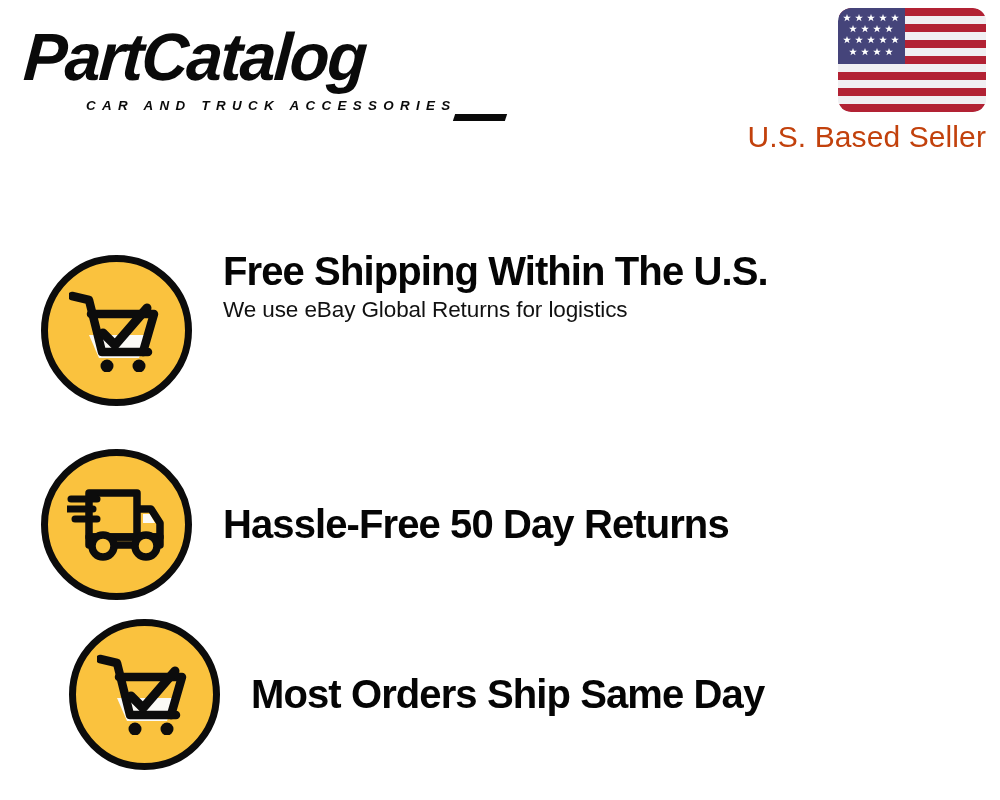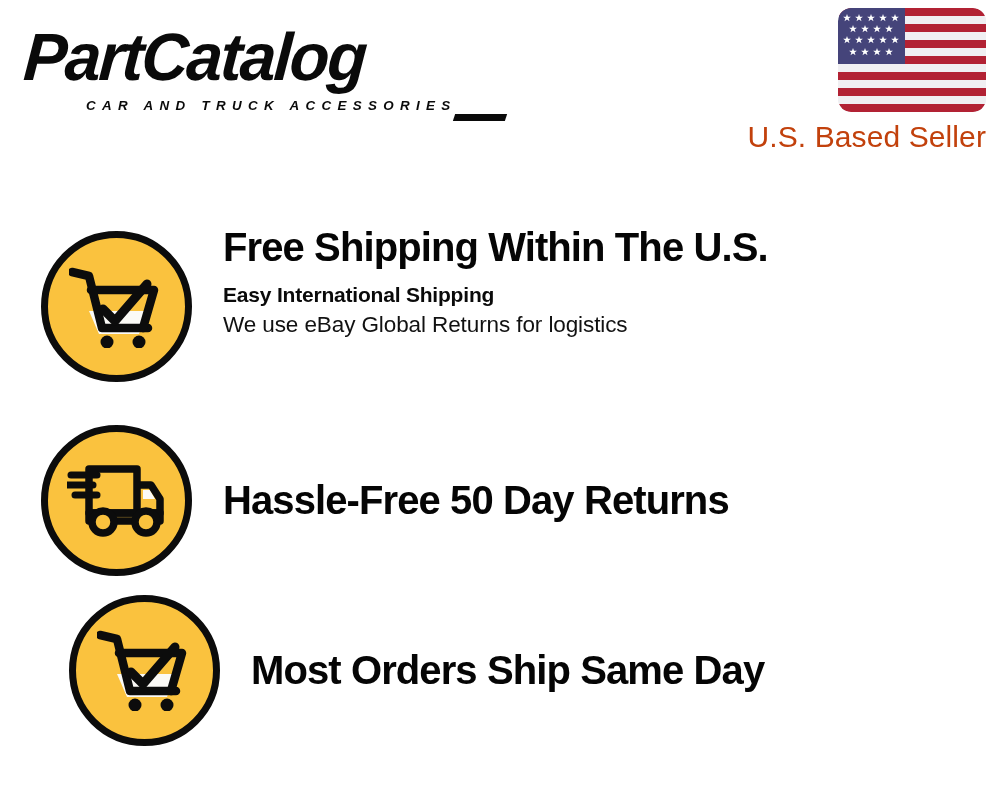--- a/index.html
+++ b/index.html
@@ -102,21 +102,21 @@
     letter-spacing: 0.1px;
     color: #c2410c;
     white-space: nowrap;
     text-align: right;
   }
 
   
   #features {
     position: absolute;
     left: 0;
-    top: 219px;
+    top: 243px;
     width: 869px;
   }
   .feature-row {
     position: relative;
     display: flex;
     align-items: center;
     height: 171px;
   }
   .feature-icon {
     position: relative;
@@ -256,21 +256,20 @@
         <path d="M20 45 L78 45 L70 68 L30 68 Z" fill="#FBFAF6"></path>
         <path d="M3 6 L20 10 L33 62 L79 62" fill="none" stroke="#0c0c0c" stroke-width="8.5" stroke-linecap="round" stroke-linejoin="round"></path>
         <path d="M22 24 L85 24 L74 62" fill="none" stroke="#0c0c0c" stroke-width="8.5" stroke-linecap="round" stroke-linejoin="round"></path>
         <path d="M34 43 L46 55 L78 18" fill="none" stroke="#0c0c0c" stroke-width="9" stroke-linecap="round" stroke-linejoin="round"></path>
         <circle cx="38" cy="76" r="6.5" fill="#0c0c0c"></circle>
         <circle cx="70" cy="76" r="6.5" fill="#0c0c0c"></circle>
       </svg>
     </span>
     <span class="feature-text">
       <span class="f-title">Free Shipping Within The U.S.</span>
-      <span class="f-strong">Easy International Shipping</span>
       <span class="f-note">We use eBay Global Returns for logistics</span>
     </span>
   </div>
 
   <div class="feature-row" id="row-2">
     <span class="feature-icon">
       <svg width="100" height="74" viewBox="0 0 100 74" xmlns="http://www.w3.org/2000/svg" aria-hidden="true">
         <path d="M70 22 L84 22 L93 36 L93 50 L70 50 Z" fill="#FAC23E"></path>
         <path d="M76 27 L83 27 L88 36 L76 36 Z" fill="#FCFBF7"></path>
         <path d="M22 6 L70 6 L70 50 L22 50 Z" fill="none" stroke="#0c0c0c" stroke-width="7.5" stroke-linejoin="round"></path>

